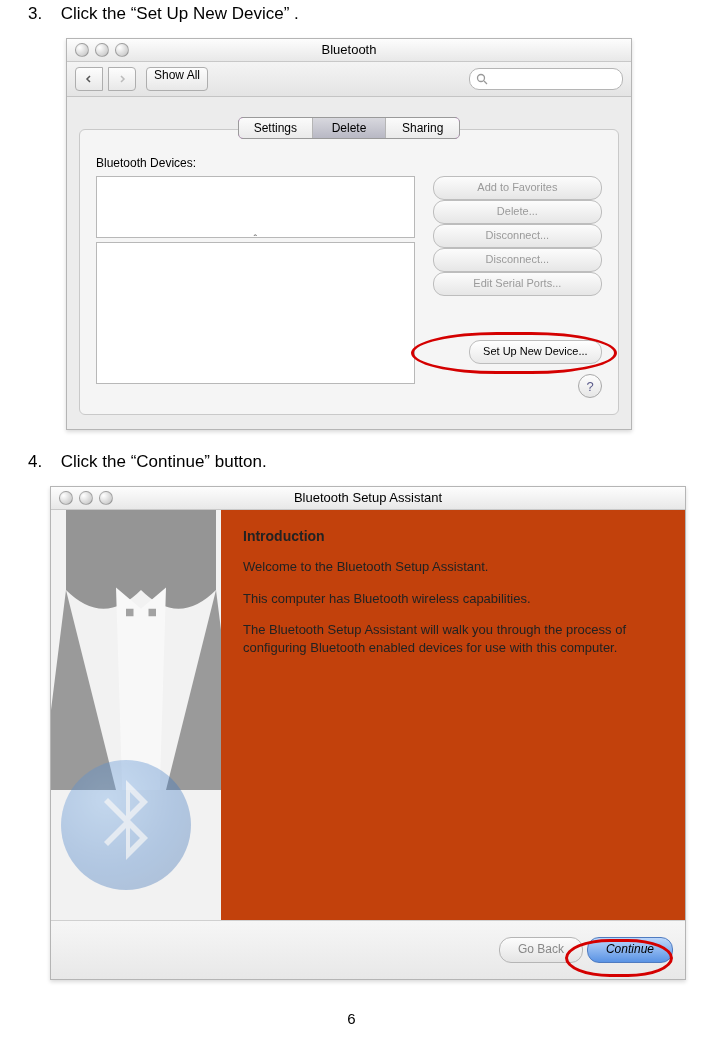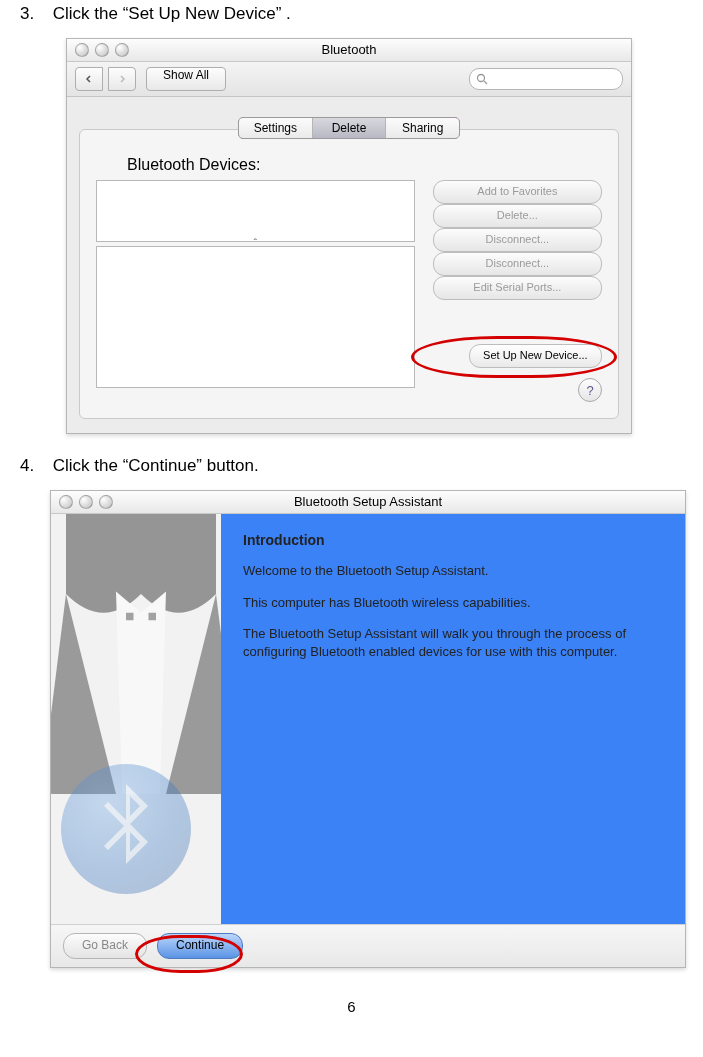--- a/index.html
+++ b/index.html
@@ -8,21 +8,21 @@
     font-family: Arial, Helvetica, sans-serif;
     background: #fff;
     width: 703px;
   }
   .page {
     padding: 0 20px;
     position: relative;
   }
   .step-line {
     font-size: 17px;
-    margin: 4px 0 14px 0;
+    margin: 4px 0 14px 8px;
   }
   .step-num {
     display: inline-block;
     width: 28px;
   }
 
   
   .mac-window {
     border: 1px solid #b5b5b5;
     margin-left: 46px;
@@ -70,21 +70,21 @@
     width: 26px; height: 22px;
     border: 1px solid #aeaeae;
     border-radius: 4px 0 0 4px;
     background: linear-gradient(#fdfdfd,#e8e8e8);
     display: inline-flex; align-items: center; justify-content: center;
     font-size: 10px; color: #555;
   }
   .nav-btn.fwd { border-radius: 0 4px 4px 0; margin-left:-1px; }
   .showall-btn {
     height: 22px;
-    padding: 0 16px;
+    padding: 0 7px;
     border: 1px solid #aeaeae;
     border-radius: 4px;
     background: linear-gradient(#fdfdfd,#e8e8e8);
     font-size: 12px;
     margin-left: 4px;
   }
   .search-field {
     margin-left: auto;
     width: 140px; height: 20px;
     border: 1px solid #b5b5b5;
@@ -126,23 +126,22 @@
   }
   .panel-card {
     background: #f5f5f5;
     border: 1px solid #c9c9c9;
     border-radius: 6px;
     margin-top: 0;
     padding: 26px 16px 16px 16px;
     position: relative;
   }
   .lbl-devices {
-    font-size: 16px;
+    font-size: 12px;
     margin-bottom: 6px;
-    margin-left: 31px;
   }
   .devices-row {
     display: flex;
     gap: 18px;
   }
   .device-lists {
     width: 320px;
   }
   .listbox {
     background: #fff;
@@ -214,21 +213,21 @@
   }
 
   
   .setup-win {
     width: 634px;
     font-family: "Lucida Grande", Arial, sans-serif;
   }
   .setup-body {
     display: flex;
     min-height: 410px;
-    background: #3b82f6;
+    background: #c2410c;
   }
   .setup-side {
     width: 170px;
     background: #f2f2f2;
     position: relative;
     overflow: hidden;
   }
   .tux-shape {
     position: absolute;
     top: -20px; left: -40px;
@@ -256,23 +255,24 @@
     font-size: 14px;
     font-weight: bold;
   }
   .setup-main p {
     margin: 0 0 14px 0;
     line-height: 1.35;
   }
   .setup-footer {
     background: linear-gradient(#f6f6f6,#e8e8e8);
     border-top: 1px solid #d0d0d0;
-    padding: 8px 12px;
-    display: flex;
-    gap: 10px;
+    padding: 16px 12px;
+    display: flex;
+    justify-content: flex-end;
+    gap: 4px;
     position: relative;
   }
   .pill-btn {
     height: 24px;
     border: 1px solid #b5b5b5;
     border-radius: 12px;
     background: linear-gradient(#fcfcfc,#e4e4e4);
     padding: 0 18px;
     font-size: 12px;
     color: #888;
@@ -401,21 +401,21 @@
       </div>
       <div class="setup-main">
         <h3>Introduction</h3>
         <p>Welcome to the Bluetooth Setup Assistant.</p>
         <p>This computer has Bluetooth wireless capabilities.</p>
         <p>The Bluetooth Setup Assistant will walk you through the process of configuring Bluetooth enabled devices for use with this computer.</p>
       </div>
     </div>
     <div class="setup-footer">
       <div class="pill-btn">Go Back</div>
-      <div style="position:relative;">
+      <div style="position:relative;font-style:italic;">
         <div class="red-ellipse e2"></div>
         <div class="pill-btn primary">Continue</div>
       </div>
     </div>
   </div>
 
   <div class="page-num">6</div>
 
 </div>
 

